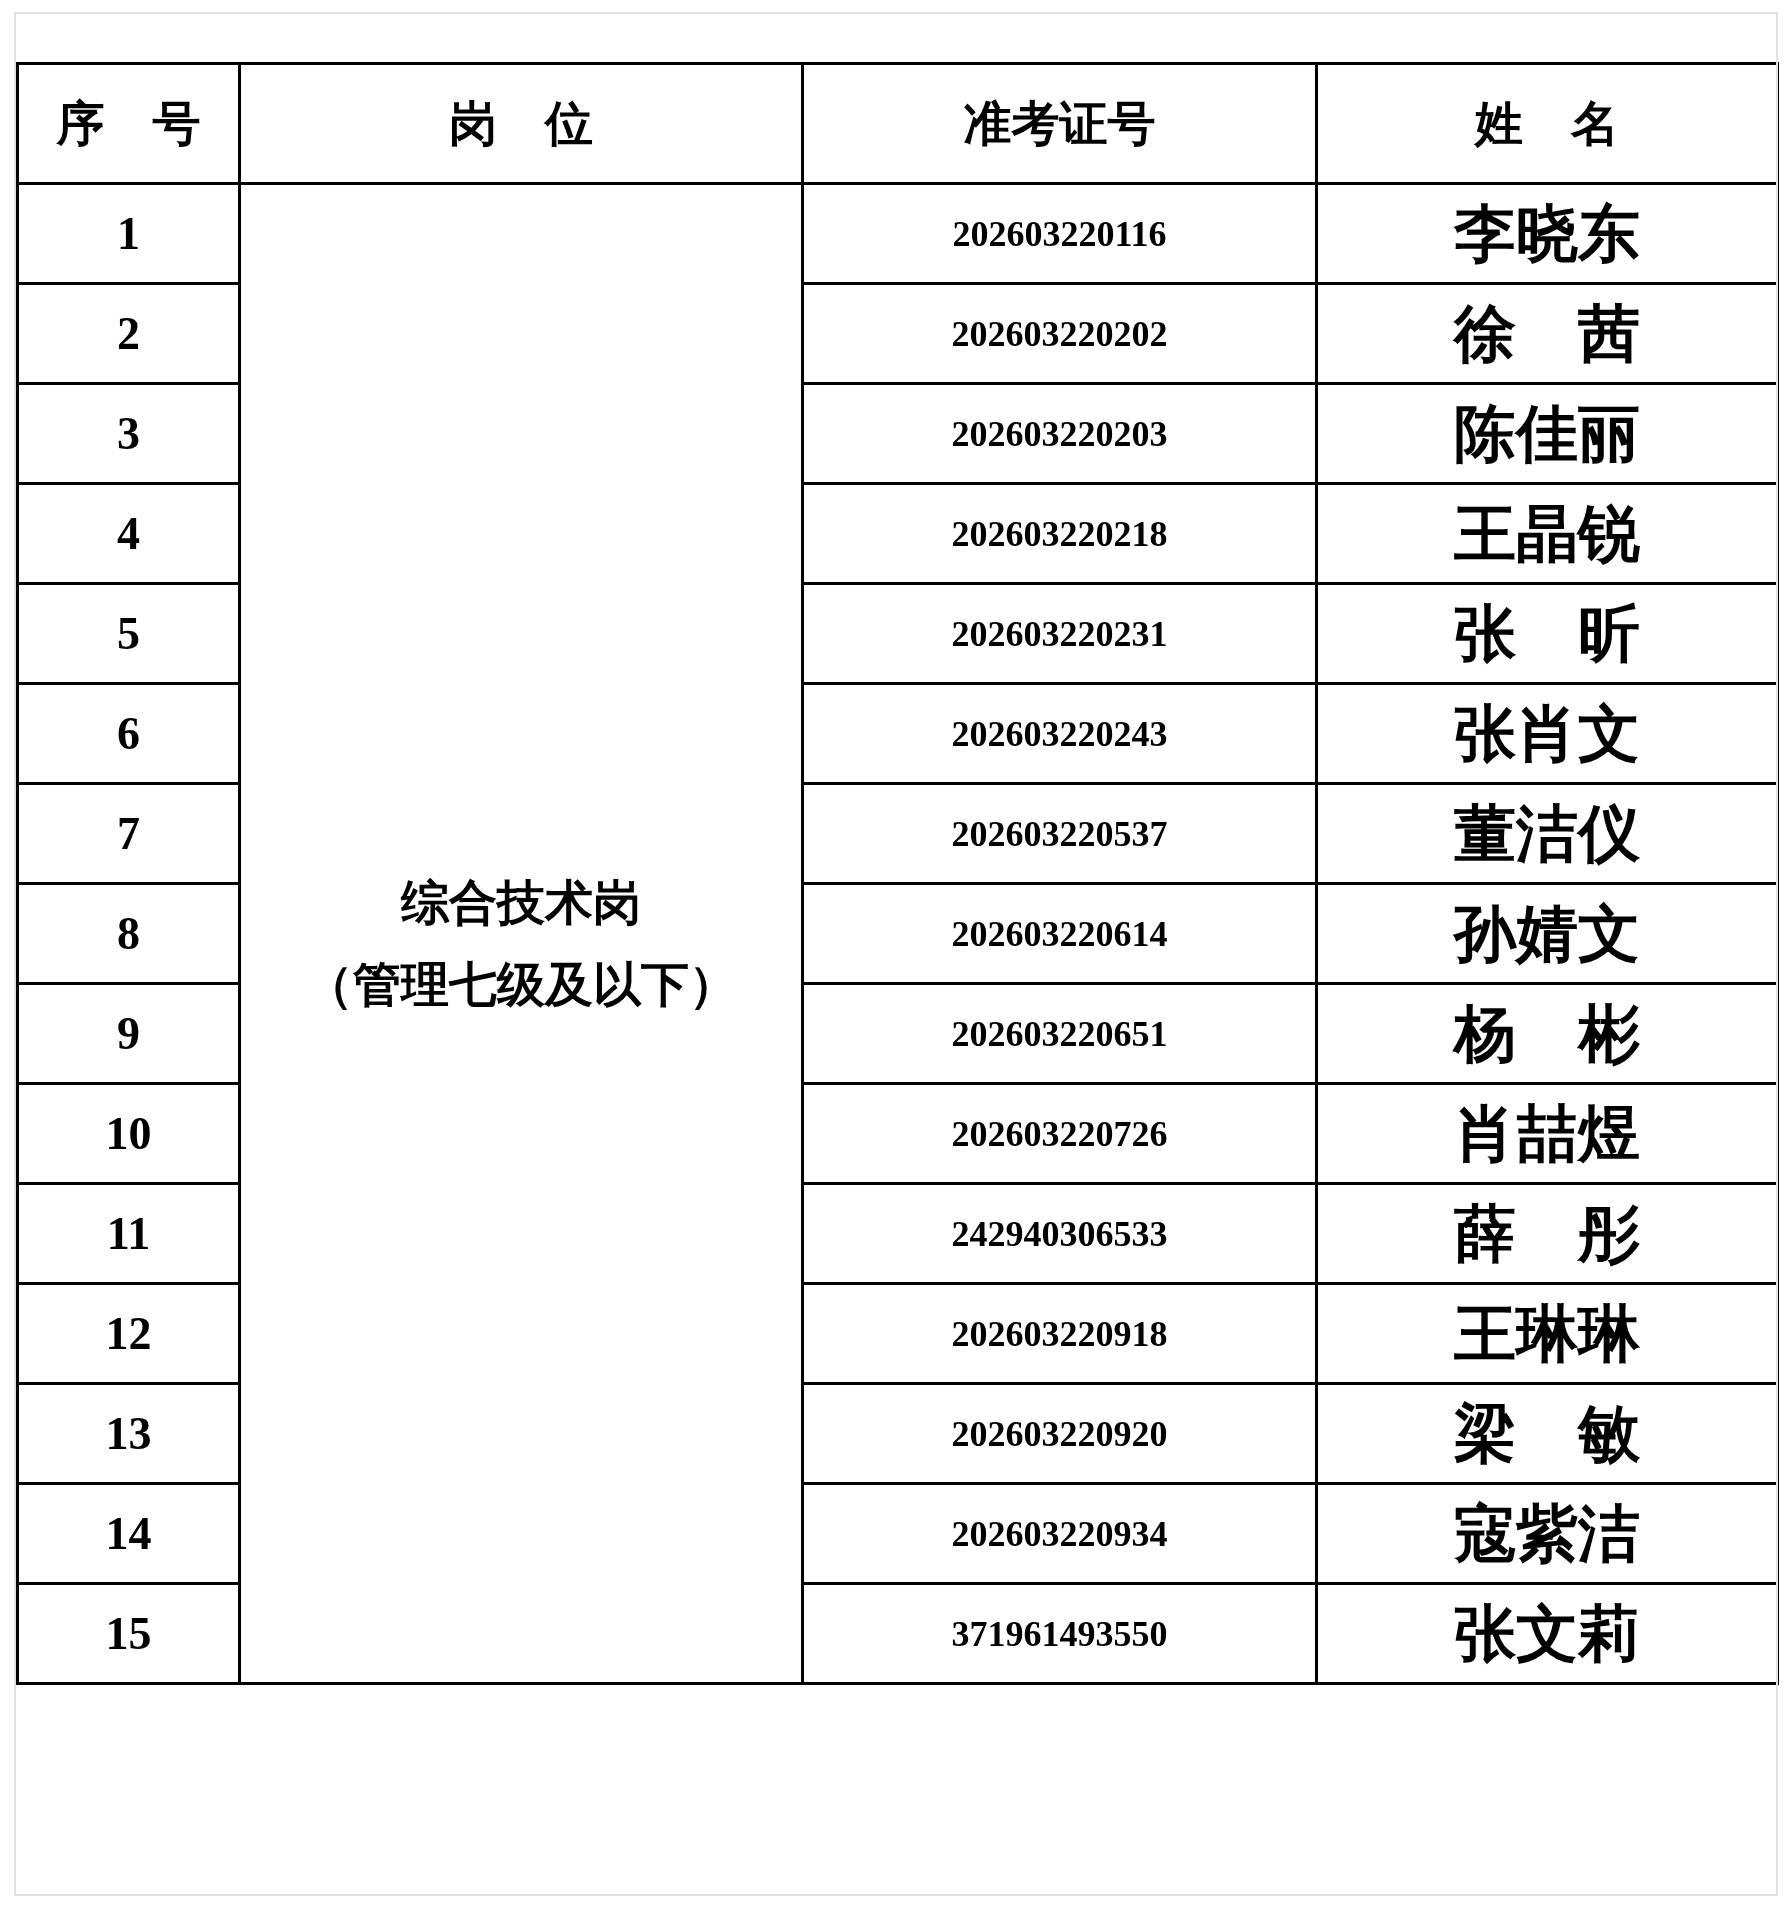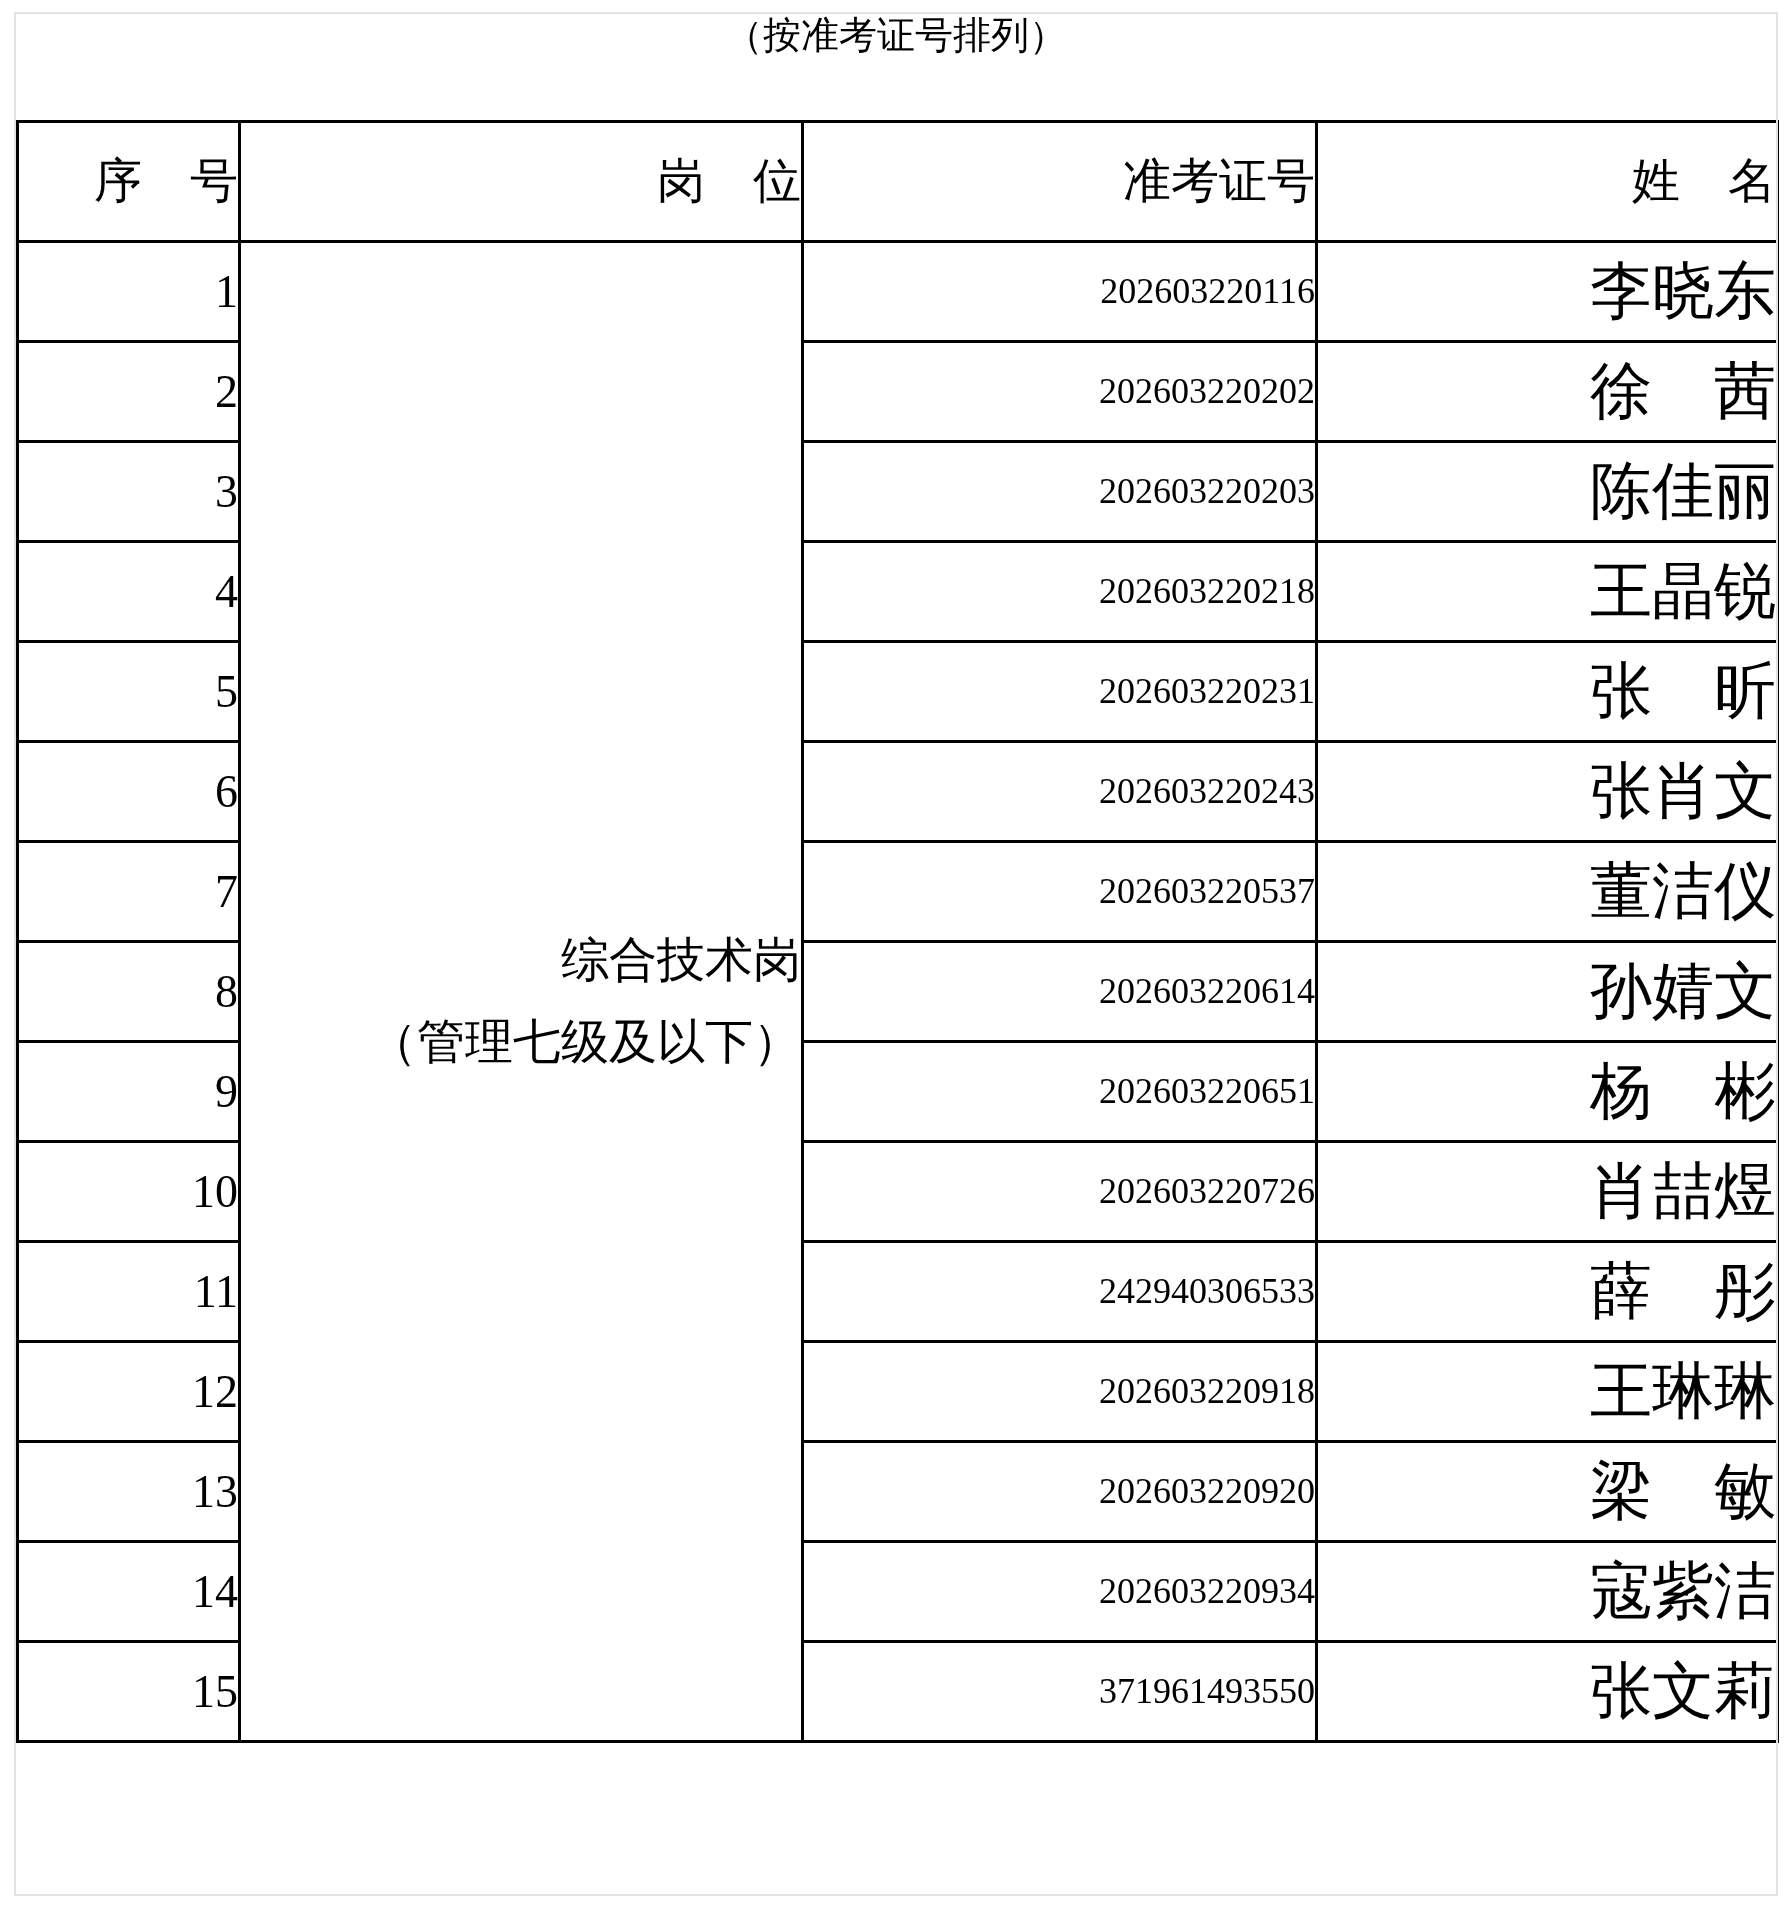--- a/index.html
+++ b/index.html
@@ -43,23 +43,23 @@
     border-collapse: collapse;
     table-layout: fixed;
     width: 1760px;
     margin: 62px 0 0 16px;
     background: #ffffff;
   }
   .roster th,
   .roster td {
     border: 3px solid #000000;
     padding: 0;
-    text-align: right;
+    text-align: center;
     vertical-align: middle;
-    font-weight: normal;
+    font-weight: bold;
     overflow: hidden;
   }
   .roster thead tr { height: 120px; }
   .roster tbody tr { height: 100px; }
   .roster th { font-size: 48px; }
   .serial-cell { font-size: 46px; }
   .ticket-cell { font-size: 36px; }
   .name-cell  { font-size: 62px; }
   .position-cell { font-size: 48px; }
   .position-cell .pos-line {
@@ -67,21 +67,20 @@
     margin-top: 20px;
   }
 </style>
 </head>
 <body>
 
 <div class="page">
   <div class="page-frame"></div>
 
 
-  <div class="doc-subtitle">（按准考证号排列）</div>
 
   <table class="roster">
     <colgroup>
       <col style="width:222px">
       <col style="width:563px">
       <col style="width:514px">
       <col style="width:461px">
     </colgroup>
     <thead>
       <tr>

